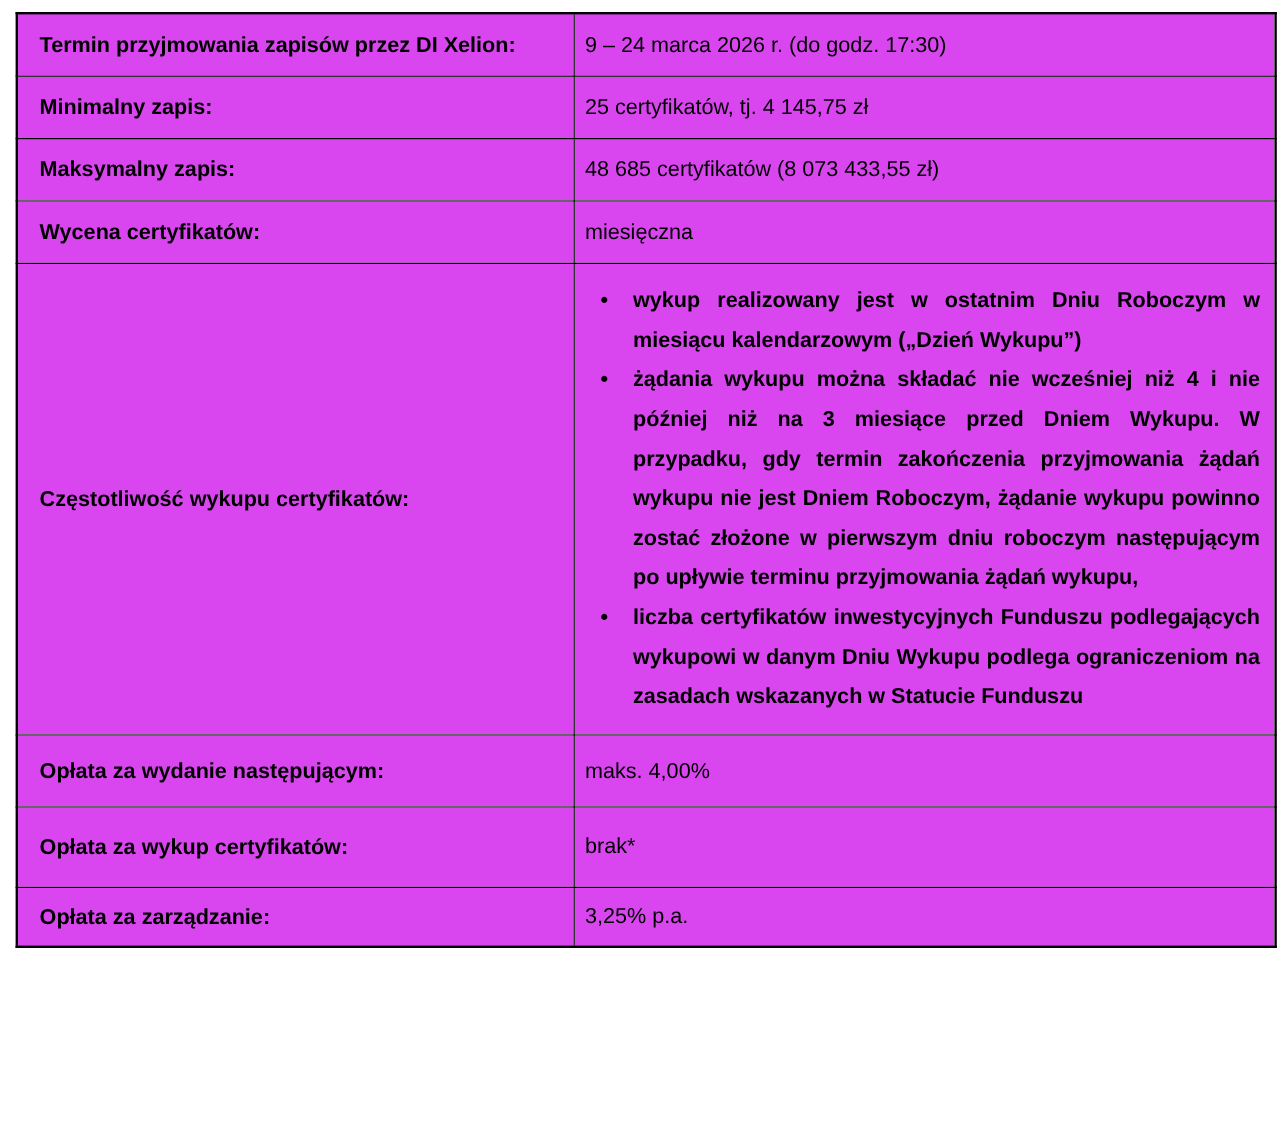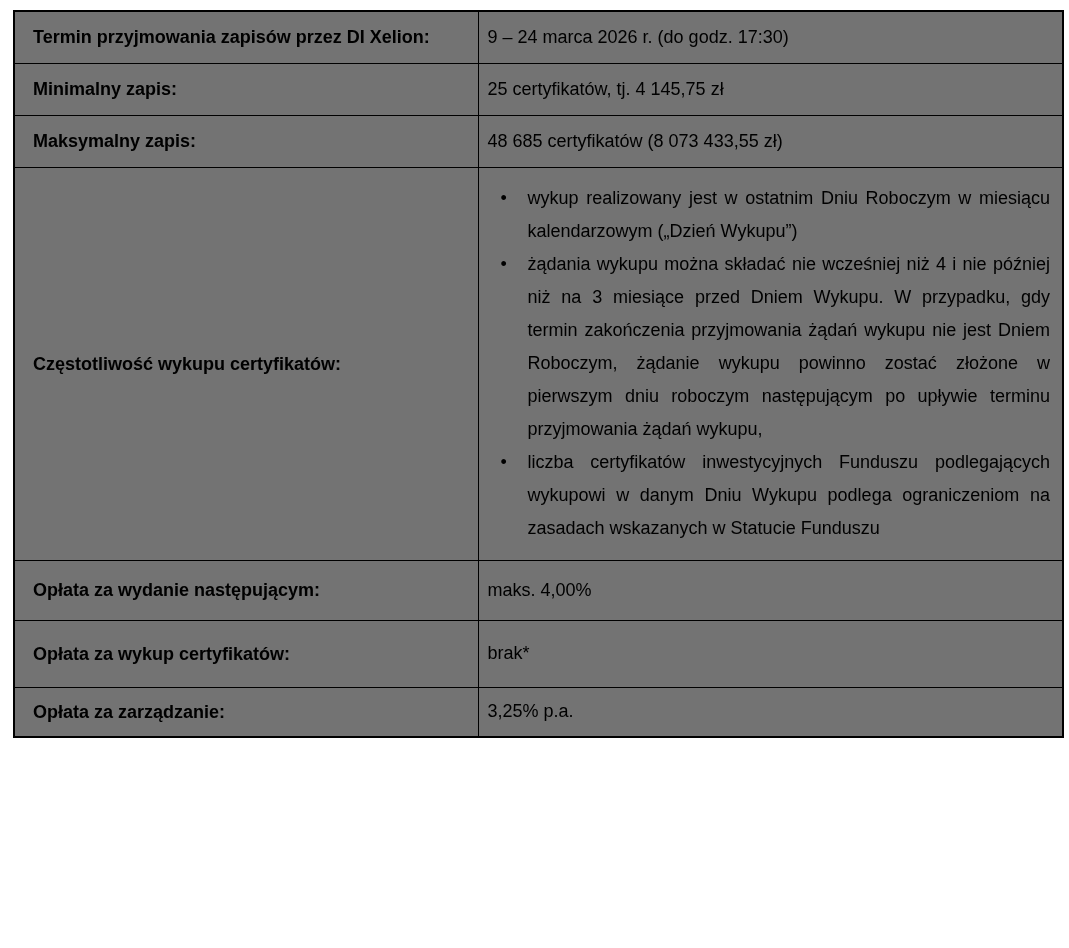--- a/index.html
+++ b/index.html
@@ -25,21 +25,21 @@
     font-family: "Liberation Sans", sans-serif;
     font-size: 18px;
     color: #000000;
     background: #ffffff;
   }
   col.c1 { width: 464px; }
   col.c2 { width: 585px; }
   td {
     border: 1px solid #000000;
     vertical-align: middle;
-    background: #737373;
+    background: #d946ef;
     overflow: hidden;
   }
   td.label-cell {
     font-weight: bold;
     padding: 4px 8px 4px 18px;
     line-height: 24px;
   }
   td.label-cell span { white-space: nowrap; }
   td.value-cell {
     font-weight: normal;
@@ -53,20 +53,21 @@
   tr.r4  { height: 82px; }
   tr.r5  { height: 52px; }
   tr.r6  { height: 393px; }
   tr.r7  { height: 60px; }
   tr.r8  { height: 67px; }
   tr.r9  { height: 50px; }
   ul.bullet-list {
     margin: 0;
     padding: 0;
     list-style: none;
+    font-weight: bold;
   }
   ul.bullet-list li {
     position: relative;
     padding-left: 40px;
     text-align: justify;
     line-height: 33px;
   }
   ul.bullet-list li::before {
     content: "\2022";
     position: absolute;
@@ -89,20 +90,24 @@
         <td class="value-cell"><span>9 – 24 marca 2026 r. (do godz. 17:30)</span></td>
       </tr>
       <tr class="r2">
         <td class="label-cell"><span>Minimalny zapis:</span></td>
         <td class="value-cell"><span>25 certyfikatów, tj. 4 145,75 zł</span></td>
       </tr>
       <tr class="r3">
         <td class="label-cell"><span>Maksymalny zapis:</span></td>
         <td class="value-cell"><span>48 685 certyfikatów (8 073 433,55 zł)</span></td>
       </tr>
+      <tr class="r5">
+        <td class="label-cell"><span>Wycena certyfikatów:</span></td>
+        <td class="value-cell"><span>miesięczna</span></td>
+      </tr>
       <tr class="r6">
         <td class="label-cell"><span>Częstotliwość wykupu certyfikatów:</span></td>
         <td class="value-cell">
           <ul class="bullet-list">
             <li>wykup realizowany jest w ostatnim Dniu Roboczym w miesiącu kalendarzowym („Dzień Wykupu”)</li>
             <li>żądania wykupu można składać nie wcześniej niż 4 i nie później niż na 3 miesiące przed Dniem Wykupu. W przypadku, gdy termin zakończenia przyjmowania żądań wykupu nie jest Dniem Roboczym, żądanie wykupu powinno zostać złożone w pierwszym dniu roboczym następującym po upływie terminu przyjmowania żądań wykupu,</li>
             <li>liczba certyfikatów inwestycyjnych Funduszu podlegających wykupowi w danym Dniu Wykupu podlega ograniczeniom na zasadach wskazanych w Statucie Funduszu</li>
           </ul>
         </td>
       </tr>

